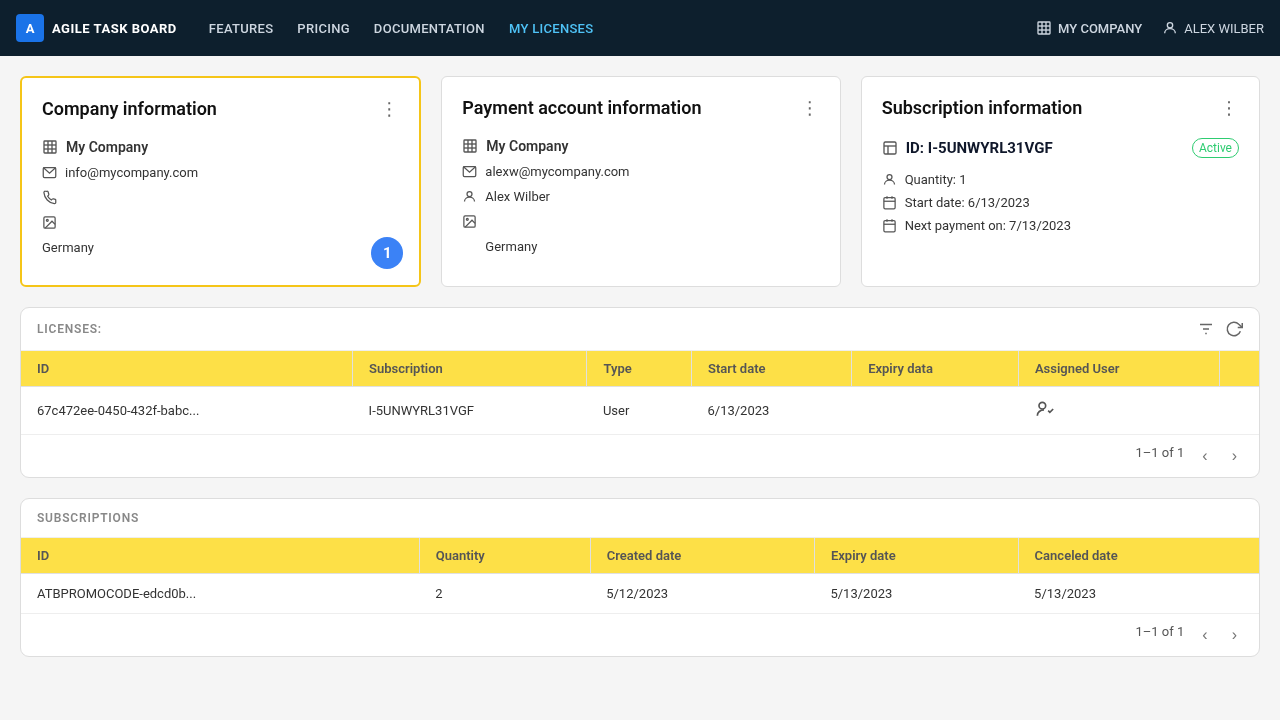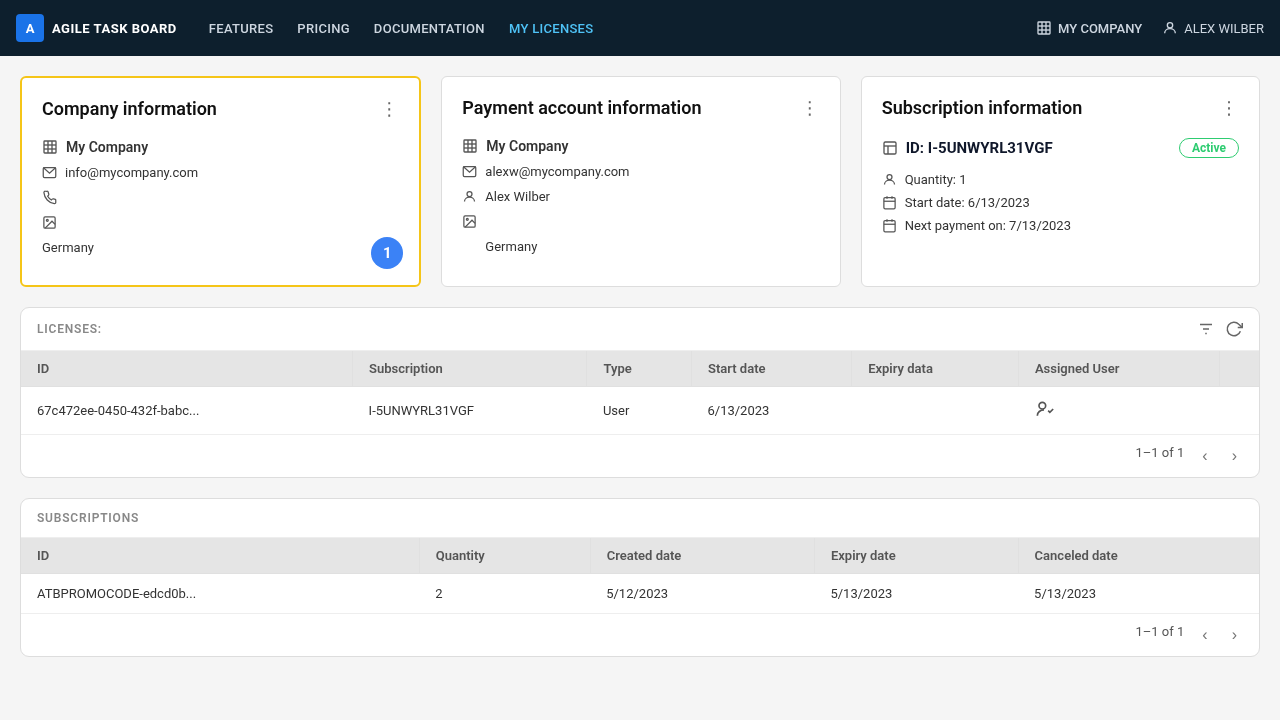--- a/index.html
+++ b/index.html
@@ -132,23 +132,23 @@
     }
     .sub-id-text {
       font-weight: 700;
       font-size: 15px;
       color: #0f172a;
     }
     .badge-active {
       border: 1.5px solid #2ecc71;
       color: #2ecc71;
       border-radius: 20px;
-      padding: 2px 12px;
+      padding: 2px 6px;
       font-size: 12px;
-      font-weight: 700;
+      font-weight: 400;
     }
     .sub-detail-row {
       display: flex;
       align-items: center;
       gap: 8px;
       margin-bottom: 8px;
       font-size: 13px;
       color: #333;
     }
 
@@ -199,21 +199,21 @@
       align-items: center;
       color: #666;
     }
 
     
     table {
       width: 100%;
       border-collapse: collapse;
     }
     thead th {
-      background: #e5e5e5;
+      background: #fde047;
       padding: 10px 16px;
       text-align: left;
       font-size: 13px;
       font-weight: 600;
       color: #555;
       border-bottom: 1px solid #e0e0e0;
       white-space: nowrap;
     }
     tbody td {
       padding: 12px 16px;

